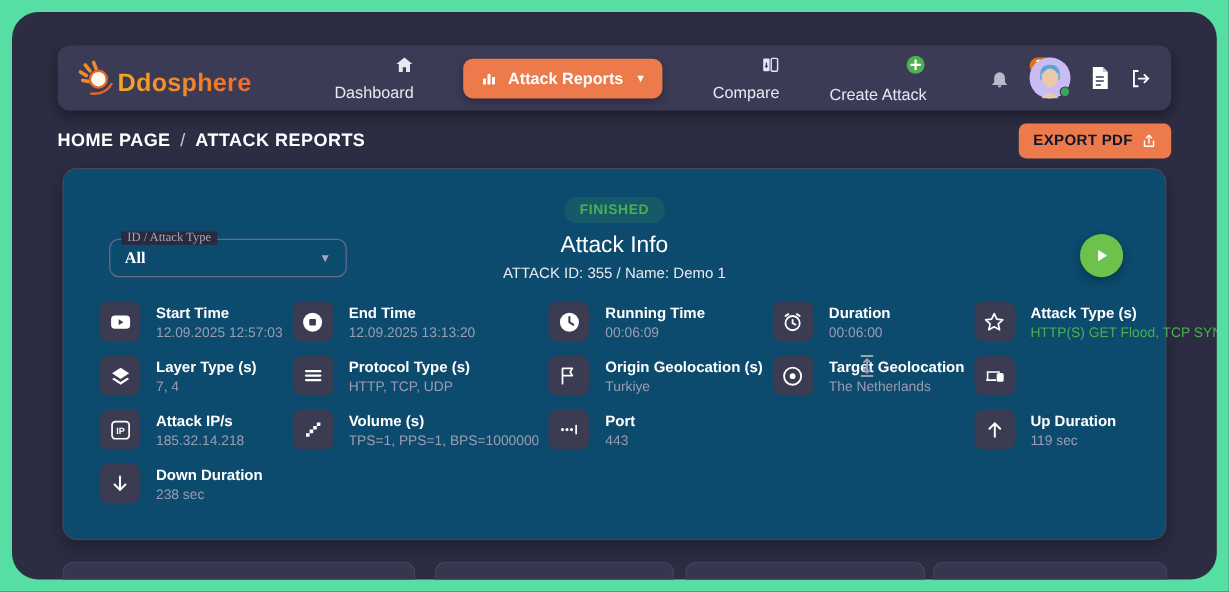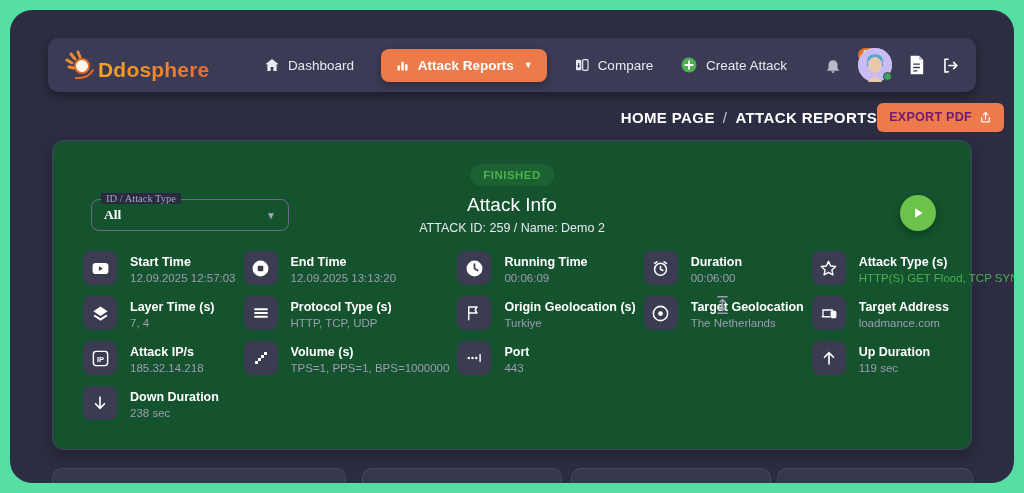--- a/index.html
+++ b/index.html
@@ -26,22 +26,22 @@
     padding:0 16px 0 14px;
   }
   .brand { display:flex; align-items:flex-end; gap:2px; width:165px; cursor:pointer; }
   .brand-text {
     font-size:21px; font-weight:bold; letter-spacing:.2px;
     background:linear-gradient(90deg,#F5A623,#EC6A2E);
     -webkit-background-clip:text; background-clip:text; color:transparent;
   }
   .nav-center { display:flex; align-items:center; flex:1; justify-content:space-evenly; padding:0 10px; }
   .nav-link {
-    display:flex; align-items:center; gap:8px;
-    color:#E8E8F2; font-size:13.5px; cursor:pointer;
+    display:flex; align-items:flex-end; gap:8px;
+    color:#E8E8F2; font-size:13.5px; cursor:pointer;flex-direction:column;
   }
   .nav-btn-active {
     display:flex; align-items:center; gap:8px;
     background:#EC7A4A; color:#fff; font-size:13.5px; font-weight:bold;
     padding:9px 14px; border-radius:8px; border:none; cursor:pointer;
     box-shadow:0 3px 8px rgba(0,0,0,.3);
   }
   .caret { font-size:9px; margin-left:2px; }
   .nav-right { display:flex; align-items:center; gap:16px; }
   .bell-wrap { position:relative; cursor:pointer; }
@@ -55,34 +55,34 @@
     background:#C9BCF2; position:relative; cursor:pointer; overflow:visible;
     display:flex; align-items:center; justify-content:center;
   }
   .status-dot {
     position:absolute; right:0; bottom:1px; width:9px; height:9px;
     background:#3BA55C; border-radius:50%; border:1.5px solid #3B3B55;
   }
   
   .crumb-row {
     position:absolute; left:38px; top:92px; width:928px; height:30px;
-    display:flex; align-items:center; justify-content:flex-end;margin-left:28px;
+    display:flex; align-items:center; justify-content:space-between;
   }
   .breadcrumb { color:#fff; font-size:15px; font-weight:bold; letter-spacing:.4px; display:flex; gap:8px; }
   .breadcrumb .sep { color:#C9C9D8; font-weight:normal; }
   .export-btn {
     display:flex; align-items:center; gap:7px;
-    background:#EC7A4A; color:#701a75; border:none; border-radius:6px;
+    background:#EC7A4A; color:#0f172a; border:none; border-radius:6px;
     font-size:12.5px; font-weight:bold; letter-spacing:.3px;
     padding:7px 12px; cursor:pointer; font-family:inherit;
   }
   
   .main-card {
     position:absolute; left:42px; top:130px; width:920px; height:310px;
-    background:#14532d;
+    background:#0c4a6e;
     border:1px solid #45455E;
     border-radius:12px;
     box-shadow:0 6px 14px rgba(0,0,0,.25);
   }
   .status-pill {
     position:absolute; left:50%; top:23px; transform:translateX(-50%);
     background:rgba(76,175,80,.16); color:#4CAF50;
     font-size:11.5px; font-weight:bold; letter-spacing:.5px;
     padding:5px 13px; border-radius:12px;
   }
@@ -267,21 +267,21 @@
           <path d="M12 15 V3 M8 7 l4-4 4 4"></path>
           <path d="M5 12 v8 h14 v-8" stroke-linejoin="round"></path>
         </svg>
       </span>
     </button>
   </div>
 
   <div class="main-card">
     <span class="status-pill">FINISHED</span>
     <div class="card-title">Attack Info</div>
-    <div class="card-subtitle">ATTACK ID: 259 / Name: Demo 2</div>
+    <div class="card-subtitle">ATTACK ID: 355 / Name: Demo 1</div>
 
     <div class="select-box">
       <span class="select-label">ID / Attack Type</span>
       <span class="select-value">All</span>
       <span class="select-caret">▼</span>
     </div>
 
     <button class="play-fab">
       <span>
         <svg width="14" height="14" viewBox="0 0 24 24" fill="#fff">
@@ -342,21 +342,21 @@
         <span class="info-text"><span class="info-label">Attack Type (s)</span><div class="info-value green">HTTP(S) GET Flood, TCP SYN Flood, U</div></span>
       </div>
 
       <div class="info-item">
         <span class="tile">
           <svg width="19" height="19" viewBox="0 0 24 24" fill="#fff">
               <path d="M12 3 L21 9 L12 15 L3 9 Z"></path>
               <path d="M5 13.5 L12 18 L19 13.5 L21 15 L12 21 L3 15 Z"></path>
             </svg>
         </span>
-        <span class="info-text"><span class="info-label">Layer Time (s)</span><div class="info-value">7, 4</div></span>
+        <span class="info-text"><span class="info-label">Layer Type (s)</span><div class="info-value">7, 4</div></span>
       </div>
 
       <div class="info-item">
         <span class="tile">
           <svg width="18" height="18" viewBox="0 0 24 24" stroke="#fff" stroke-width="2.4" stroke-linecap="round">
               <line x1="4" y1="7" x2="20" y2="7"></line>
               <line x1="4" y1="12" x2="20" y2="12"></line>
               <line x1="4" y1="17" x2="20" y2="17"></line>
             </svg>
         </span>
@@ -382,21 +382,20 @@
         <span class="info-text"><span class="info-label">Target Geolocation</span><div class="info-value">The Netherlands</div></span>
       </div>
 
       <div class="info-item">
         <span class="tile">
           <svg width="20" height="18" viewBox="0 0 24 24" fill="none" stroke="#fff" stroke-width="1.8">
               <path d="M3 17 h10 M4 16 V8 h13" stroke-linecap="round"></path>
               <rect x="15" y="10" width="6" height="8" rx="1.2" fill="#fff"></rect>
             </svg>
         </span>
-        <span class="info-text"><span class="info-label">Target Address</span><div class="info-value">loadmance.com</div></span>
       </div>
 
       <div class="info-item">
         <span class="tile">
           <svg width="19" height="19" viewBox="0 0 24 24">
               <rect x="3" y="3" width="18" height="18" rx="3.5" fill="none" stroke="#fff" stroke-width="1.8"></rect>
               <text x="12" y="16" text-anchor="middle" font-family="Liberation Sans, sans-serif" font-size="9.5" font-weight="bold" fill="#fff">IP</text>
             </svg>
         </span>
         <span class="info-text"><span class="info-label">Attack IP/s</span><div class="info-value">185.32.14.218</div></span>

